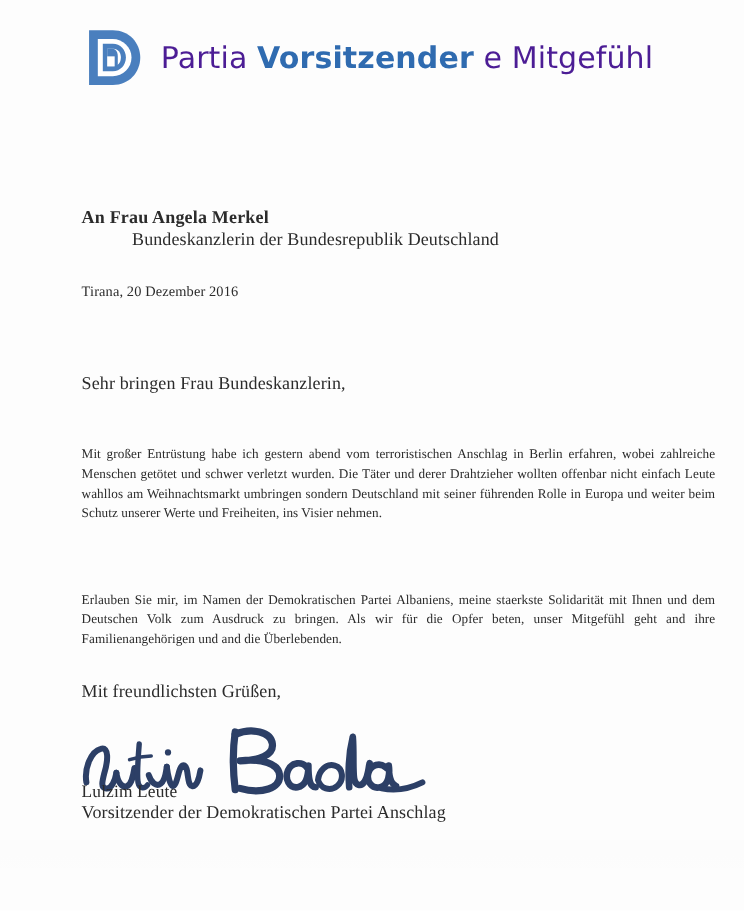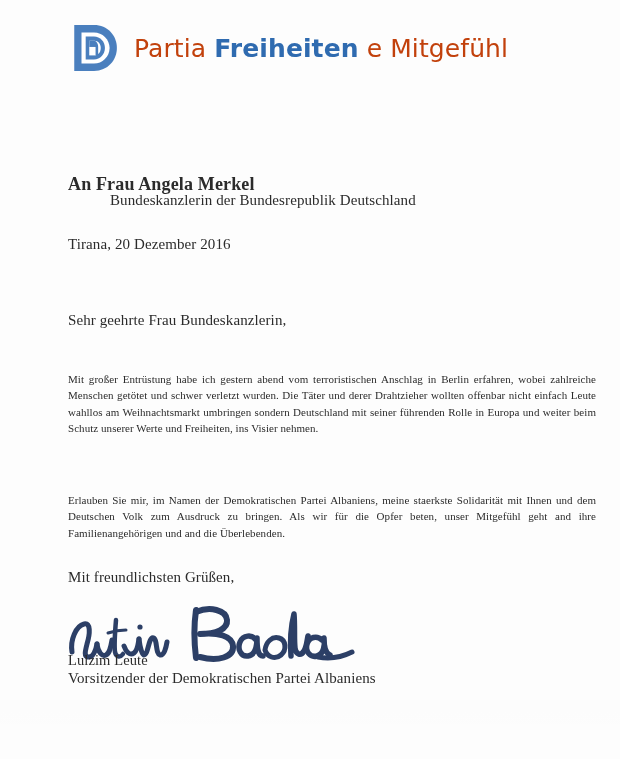--- a/index.html
+++ b/index.html
@@ -38,42 +38,42 @@
     flex: none;
     display: block;
   }
   .logo-wordmark {
     font-family: "DejaVu Sans", "Liberation Sans", sans-serif;
     font-size: 25px;
     letter-spacing: 0.1px;
     white-space: nowrap;
     line-height: 1;
   }
-  .wm-gray { color: #c2410c; font-weight: 400; }
+  .wm-gray { color: #4c1d95; font-weight: 400; }
   .wm-blue { color: #2f6bb0; font-weight: 700; }
 
   
   .block {
     position: absolute;
     left: 68px;
     width: 528px;
   }
   .recipient-name {
     font-weight: bold;
-    font-size: 18px;
+    font-size: 15px;
     letter-spacing: 0.15px;
     line-height: 1.35;
   }
   .recipient-org {
     font-size: 15px;
     line-height: 1.35;
     letter-spacing: 0.1px;
   }
   .dateline {
-    font-size: 15px;
+    font-size: 12px;
     letter-spacing: 0.1px;
   }
   .salutation {
     font-size: 15px;
     letter-spacing: 0.1px;
   }
 
   .para {
     font-size: 11px;
     line-height: 1.48;
@@ -137,30 +137,30 @@
       <path d="M12 6 H50 C76 6 94 26 94 50 C94 74 76 94 50 94 H12 Z" fill="#4a7fbe"></path>
 
       <path d="M26 20 H50 C66 20 80 33 80 50 C80 67 66 80 50 80 H26 Z" fill="#ffffff"></path>
       <path d="M34 28 H50 C62 28 71 38 71 50 C71 62 62 72 50 72 H34 Z" fill="#4a7fbe"></path>
 
       <path d="M41 36 H51 C58 36 63 42 63 50 C63 58 58 64 51 64 H41 Z" fill="#ffffff"></path>
       <path d="M41 36 H50 C55 36 58 42 58 48 L58 64 L41 64 Z" fill="#4a7fbe"></path>
       <rect x="41" y="48" width="12" height="16" fill="#ffffff"></rect>
     </svg>
     <div class="logo-wordmark">
-      <span class="wm-gray">Partia </span><span class="wm-blue">Freiheiten</span><span class="wm-gray"> e Mitgefühl</span>
+      <span class="wm-gray">Partia </span><span class="wm-blue">Vorsitzender</span><span class="wm-gray"> e Mitgefühl</span>
     </div>
   </div>
 
   <div class="block recipient-name" style="top:172px;">An Frau Angela Merkel</div>
   <div class="block recipient-org" style="top:190px;margin-left:42px;">Bundeskanzlerin der Bundesrepublik Deutschland</div>
 
   <div class="block dateline" style="top:236px;">Tirana, 20 Dezember 2016</div>
 
-  <div class="block salutation" style="top:312px;">Sehr geehrte Frau Bundeskanzlerin,</div>
+  <div class="block salutation" style="top:312px;">Sehr bringen Frau Bundeskanzlerin,</div>
 
   <div class="block para" style="top:371px;">Mit großer Entrüstung habe ich gestern abend vom terroristischen Anschlag in Berlin erfahren, wobei zahlreiche Menschen getötet und schwer verletzt wurden. Die Täter und derer Drahtzieher wollten offenbar nicht einfach Leute wahllos am Weihnachtsmarkt umbringen sondern  Deutschland mit seiner führenden Rolle in Europa und weiter beim Schutz unserer Werte und Freiheiten, ins Visier nehmen.</div>
 
   <div class="block closing" style="top:569px;">Mit freundlichsten Grüßen,</div>
 
   <div class="block para" style="top:492px;">Erlauben Sie mir, im Namen der Demokratischen Partei Albaniens,  meine staerkste Solidarität mit Ihnen und dem Deutschen Volk zum Ausdruck zu bringen. Als wir für die Opfer beten, unser Mitgefühl geht and ihre Familienangehörigen und and die Überlebenden.</div>
 
   <div class="signature-wrap">
     <svg class="signature-svg" viewBox="0 0 300 70" aria-hidden="true">
       <g fill="none" stroke="#2c3f66" stroke-linecap="round" stroke-linejoin="round">
@@ -191,16 +191,16 @@
                  C236 55 241 56 244 51 C247 46 247 40 248 36" stroke-width="5.5"></path>
 
         <path d="M262 40 C257 35 249 37 247 44 C245 51 250 58 257 56
                  C264 54 265 45 264 38 C264 46 265 53 270 55" stroke-width="5.5"></path>
         <path d="M258 57 C268 59 280 58 292 52" stroke-width="5"></path>
       </g>
     </svg>
   </div>
 
   <div class="signer-name">Lulzim Leute</div>
-  <div class="signer-title">Vorsitzender der Demokratischen Partei Albaniens</div>
+  <div class="signer-title">Vorsitzender der Demokratischen Partei Anschlag</div>
 
   <div class="scan-noise"></div>
 </div>
 
 </body></html>

